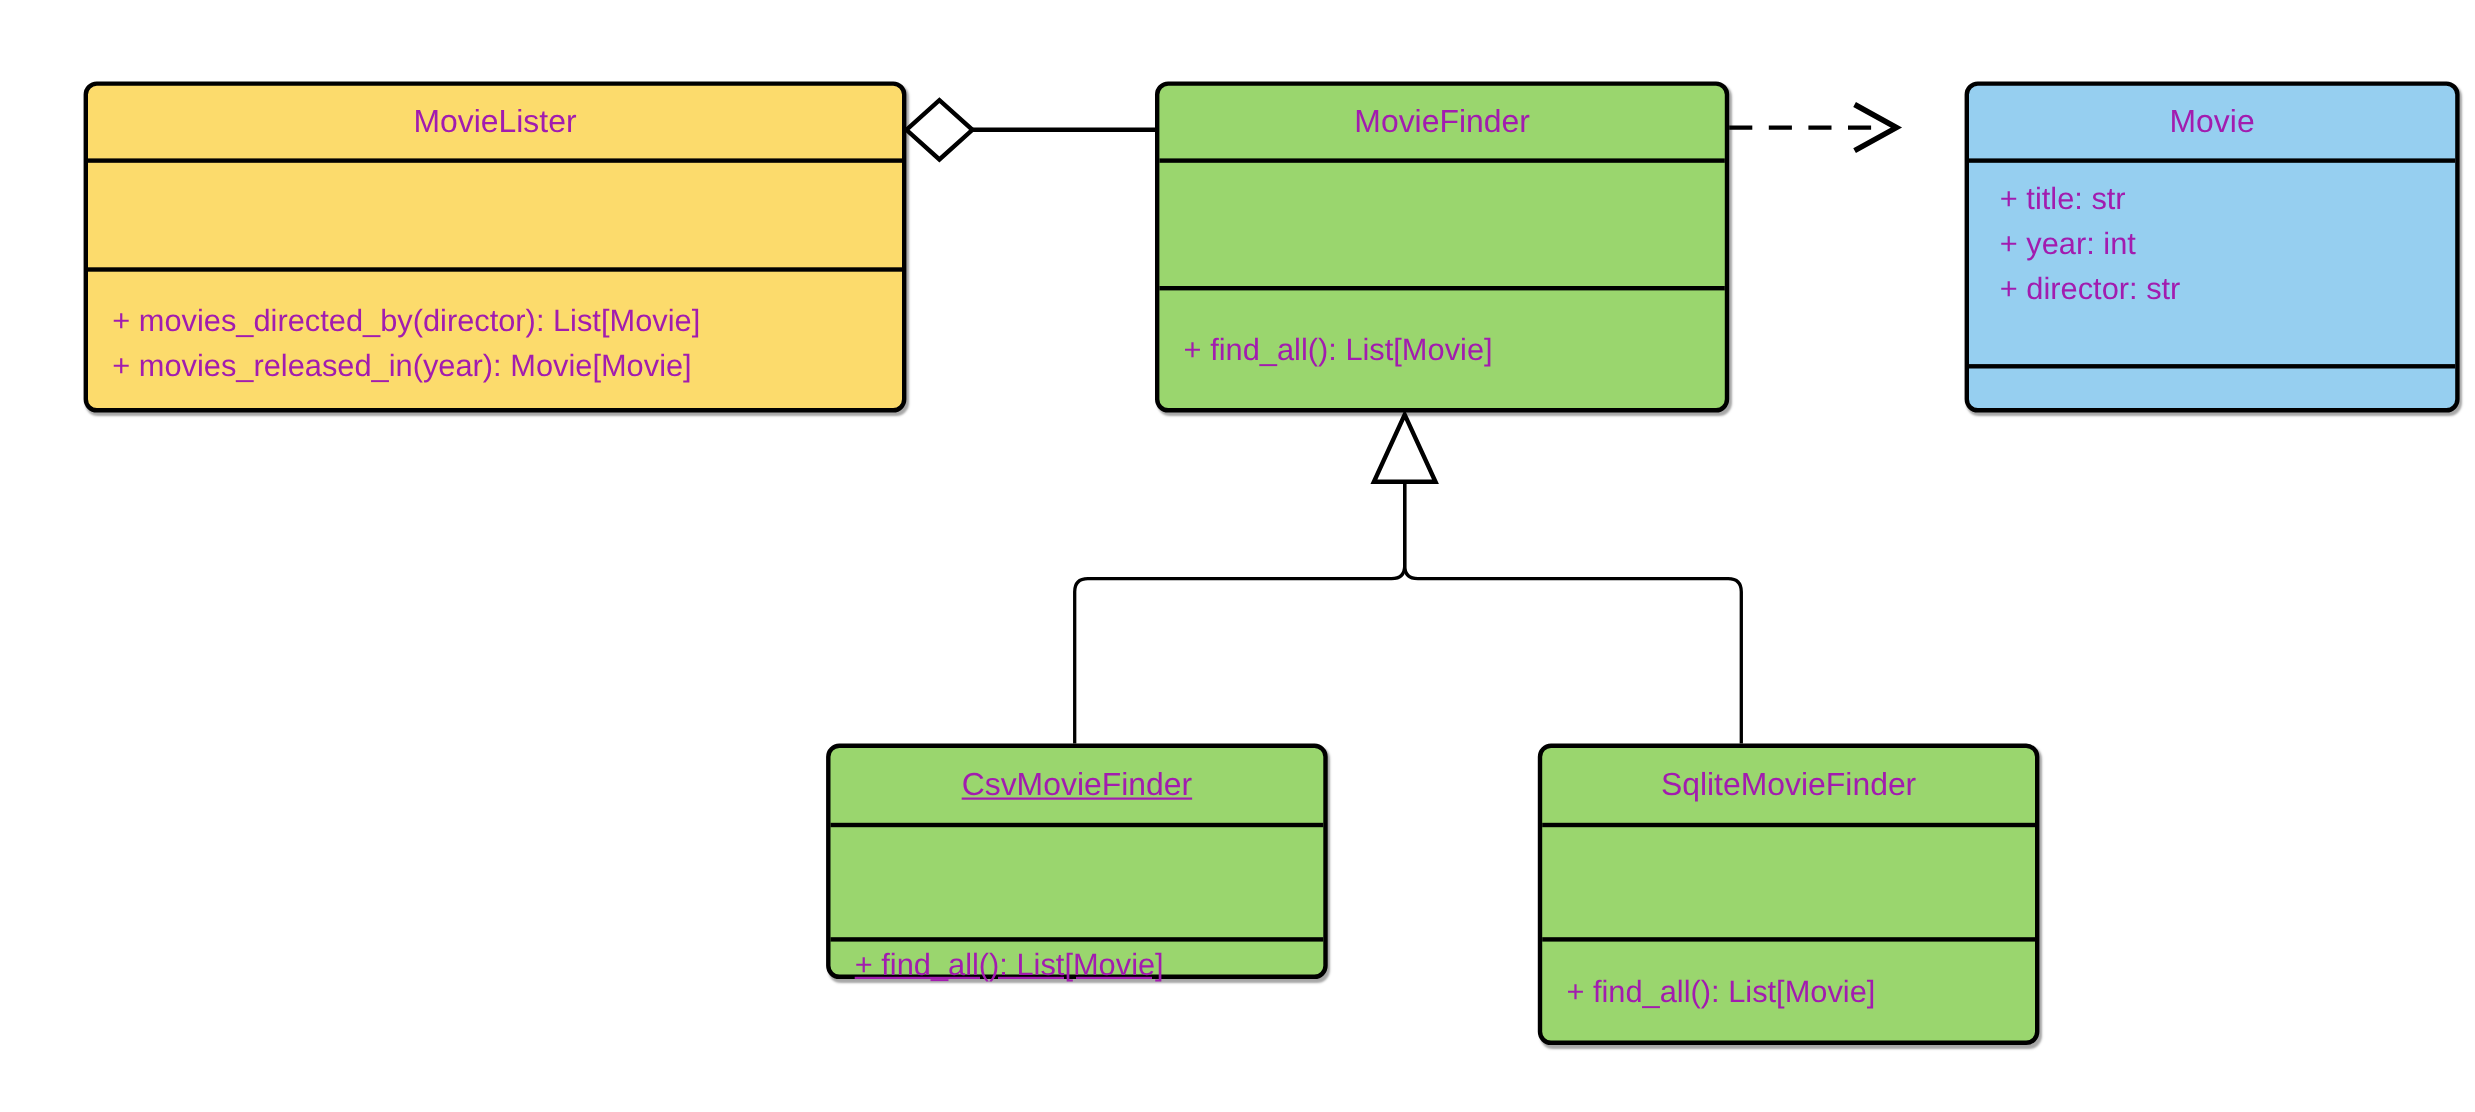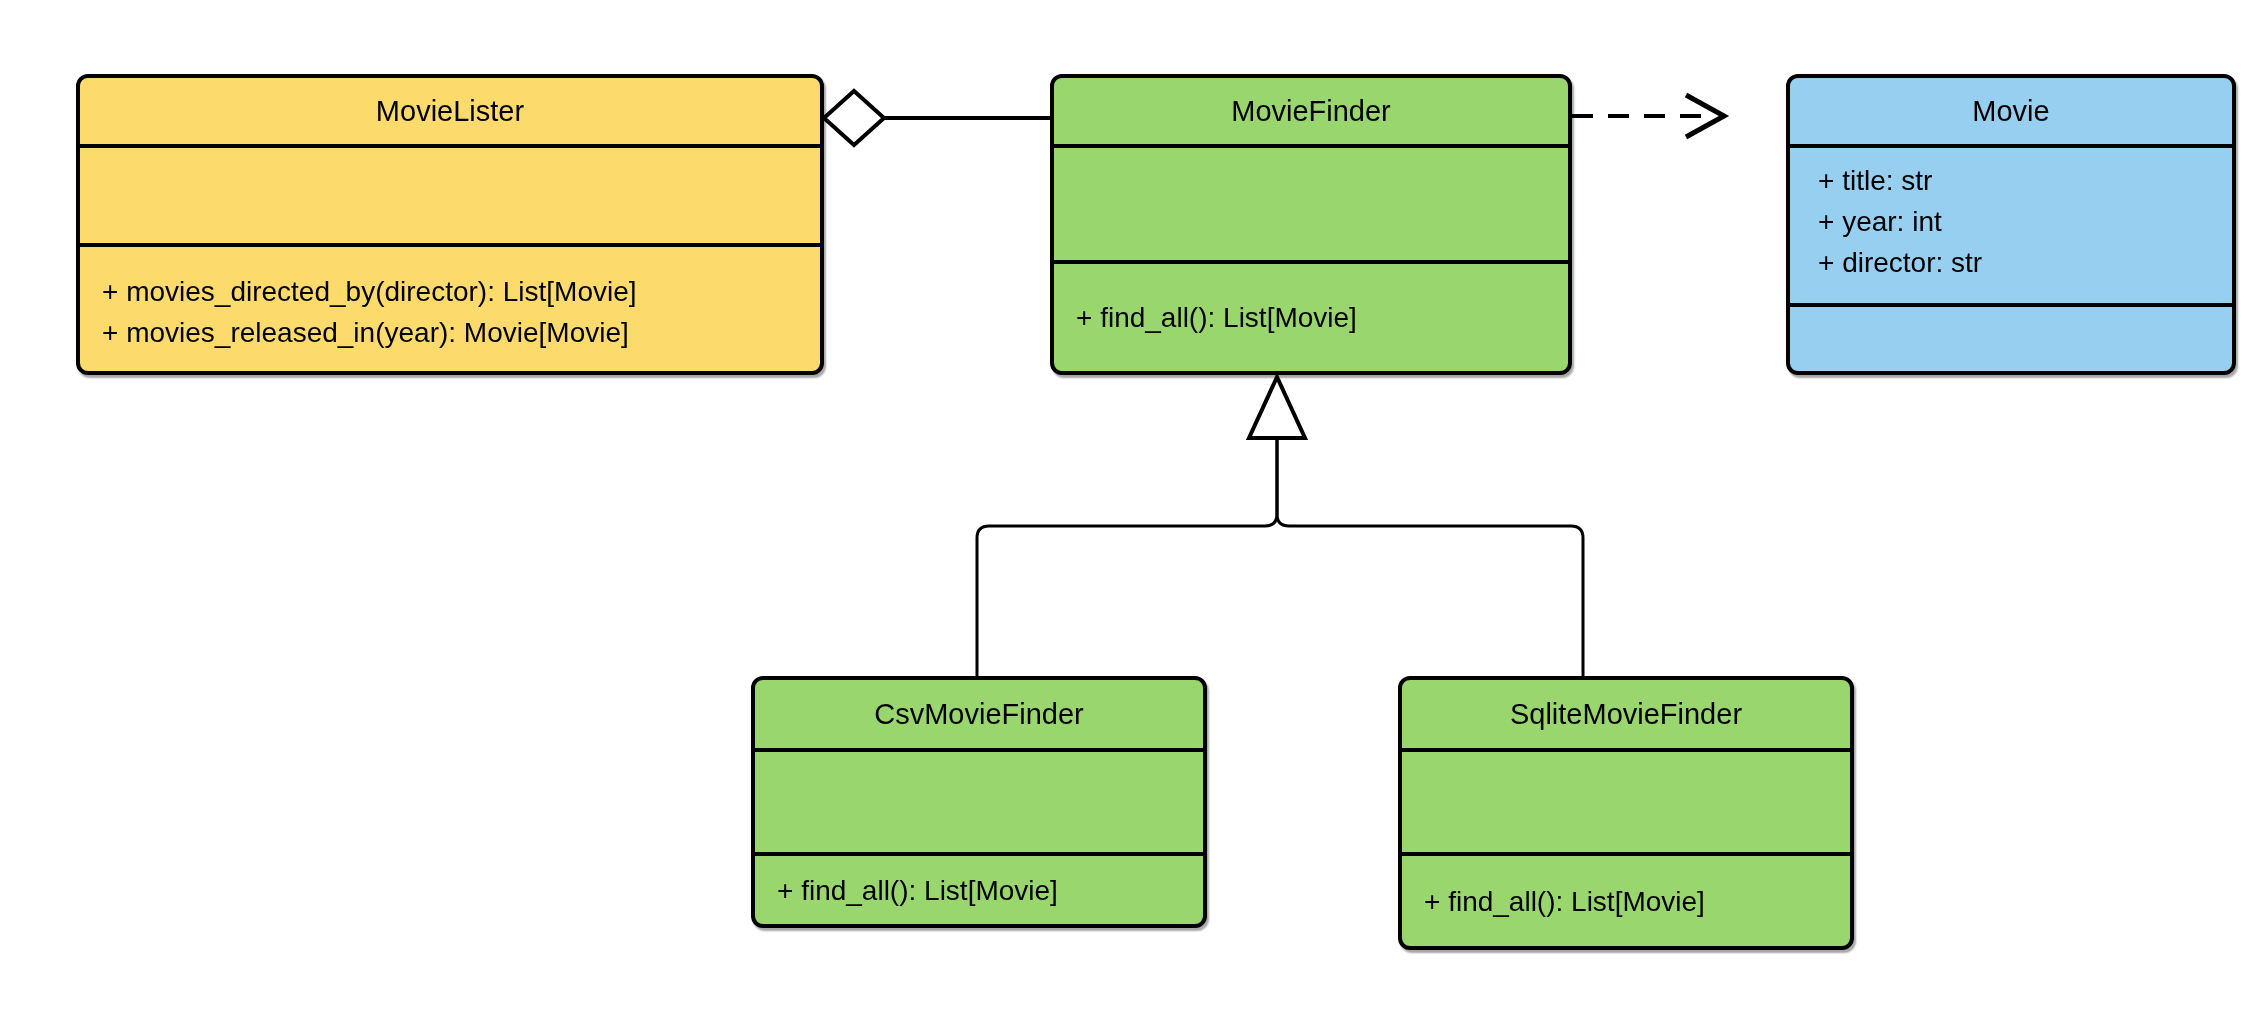--- a/index.html
+++ b/index.html
@@ -23,21 +23,21 @@
   }
   .uml-class {
     position: absolute;
     box-sizing: border-box;
     border: 4px solid #000;
     border-radius: 12px;
     background: var(--fill);
     box-shadow: 2px 3px 2px rgba(0,0,0,0.35);
     display: flex;
     flex-direction: column;
-    color: #000000;
+    color: #a21caf;
   }
   .sec {
     box-sizing: border-box;
     flex: 0 0 auto;
   }
   .sec.divided {
     border-bottom: 4px solid #000;
   }
   .sec.title {
     display: flex;
@@ -93,29 +93,29 @@
   <div class="uml-class" style="left:1050px; top:74px; width:522px; height:301px; --fill:var(--green);">
     <div class="sec title divided" style="height:70px;">MovieFinder</div>
     <div class="sec body divided" style="height:116px;"></div>
     <div class="sec body fill center-v" style="padding-left:22px;">
       <div class="uml-line">+ find_all(): List[Movie]</div>
     </div>
   </div>
 
   <div class="uml-class" style="left:1786px; top:74px; width:450px; height:301px; --fill:var(--blue);">
     <div class="sec title divided" style="height:70px;">Movie</div>
-    <div class="sec body divided" style="height:159px; padding:12px 0 0 28px;">
+    <div class="sec body divided" style="height:187px; padding:12px 0 0 28px;">
       <div class="uml-line">+ title: str</div>
       <div class="uml-line">+ year: int</div>
       <div class="uml-line">+ director: str</div>
     </div>
     <div class="sec body fill"></div>
   </div>
 
-  <div class="uml-class" style="left:751px; top:676px; width:456px; height:252px; --fill:var(--green);">
+  <div class="uml-class" style="left:751px; top:676px; width:456px; height:214px;text-decoration:underline; --fill:var(--green);">
     <div class="sec title divided" style="height:72px;">CsvMovieFinder</div>
     <div class="sec body divided" style="height:104px;"></div>
     <div class="sec body fill center-v" style="padding-left:22px;">
       <div class="uml-line">+ find_all(): List[Movie]</div>
     </div>
   </div>
 
   <div class="uml-class" style="left:1351px; top:676px; width:456px; height:274px;margin-left:47px; --fill:var(--green);">
     <div class="sec title divided" style="height:72px;">SqliteMovieFinder</div>
     <div class="sec body divided" style="height:104px;"></div>

